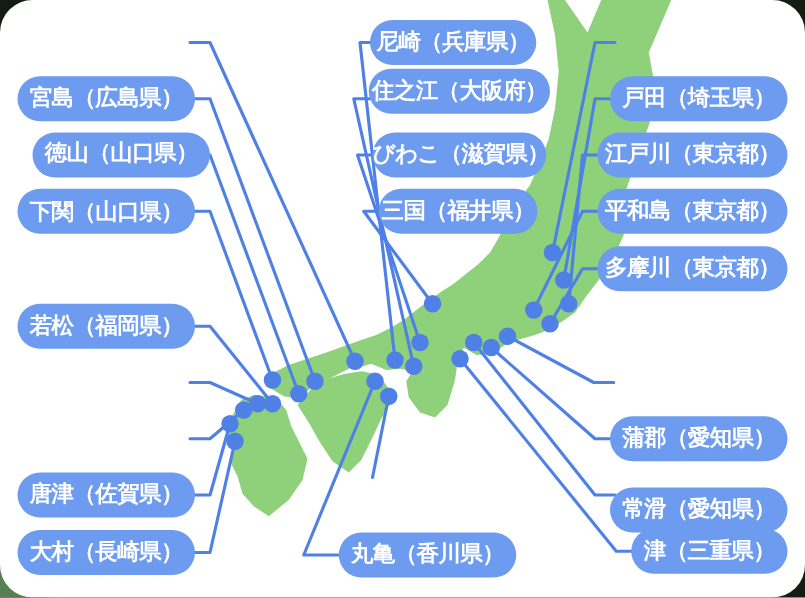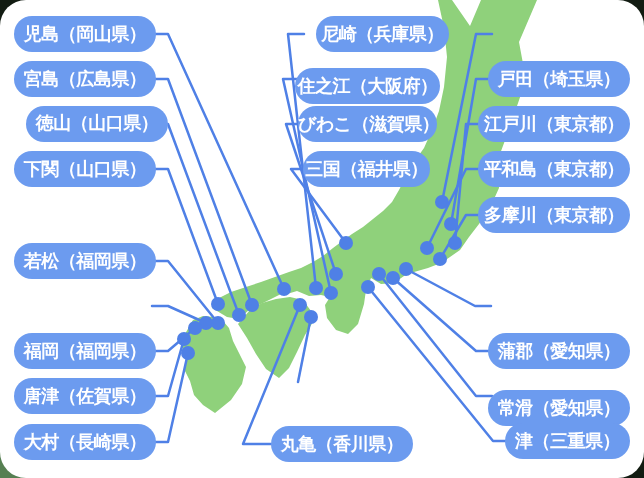--- a/index.html
+++ b/index.html
@@ -91,30 +91,28 @@
           <circle cx="427" cy="248" r="7" class="dot"></circle>
           <circle cx="440" cy="259" r="7" class="dot"></circle>
           <circle cx="406" cy="269" r="7" class="dot"></circle>
           <circle cx="393" cy="278" r="7" class="dot"></circle>
           <circle cx="379" cy="274" r="7" class="dot"></circle>
           <circle cx="368" cy="287" r="7" class="dot"></circle>
         </g>
     </svg>
 
     <div class="labels-layer" id="labels-layer">
-        <div class="pill" style="left: 14px; top: 16px; width: 142px;">児島（岡山県）</div>
         <div class="pill" style="left: 14px; top: 61px; width: 142px;">宮島（広島県）</div>
         <div class="pill" style="left: 26px; top: 106px; width: 142px; font-family: Liberation Mono, monospace;">徳山（山口県）</div>
         <div class="pill" style="left: 14px; top: 151px; width: 142px; font-family: Liberation Serif, serif;">下関（山口県）</div>
         <div class="pill" style="left: 14px; top: 243px; width: 142px;">若松（福岡県）</div>
-        <div class="pill" style="left: 14px; top: 333px; width: 142px;">福岡（福岡県）</div>
         <div class="pill" style="left: 14px; top: 378px; width: 142px;">唐津（佐賀県）</div>
         <div class="pill" style="left: 14px; top: 424px; width: 142px;">大村（長崎県）</div>
-        <div class="pill" style="left: 316px; top: 16px; width: 133px;">尼崎（兵庫県）</div>
-        <div class="pill" style="left: 295px; top: 68px; width: 145px;">住之江（大阪府）</div>
+        <div class="pill" style="left: 296px; top: 16px; width: 133px;">尼崎（兵庫県）</div>
+        <div class="pill" style="left: 295px; top: 55px; width: 145px;">住之江（大阪府）</div>
         <div class="pill" style="left: 298px; top: 106px; width: 139px;">びわこ（滋賀県）</div>
         <div class="pill" style="left: 303px; top: 151px; width: 127px;">三国（福井県）</div>
         <div class="pill" style="left: 271px; top: 426px; width: 142px;">丸亀（香川県）</div>
         <div class="pill" style="left: 488px; top: 61px; width: 142px;">戸田（埼玉県）</div>
         <div class="pill" style="left: 478px; top: 106px; width: 152px;">江戸川（東京都）</div>
         <div class="pill" style="left: 478px; top: 151px; width: 152px;">平和島（東京都）</div>
         <div class="pill" style="left: 478px; top: 197px; width: 152px;">多摩川（東京都）</div>
         <div class="pill" style="left: 488px; top: 333px; width: 142px;">蒲郡（愛知県）</div>
         <div class="pill" style="left: 488px; top: 378px; width: 142px; margin-top: 12px;">常滑（愛知県）</div>
         <div class="pill" style="left: 505px; top: 423px; width: 125px;">津（三重県）</div>

